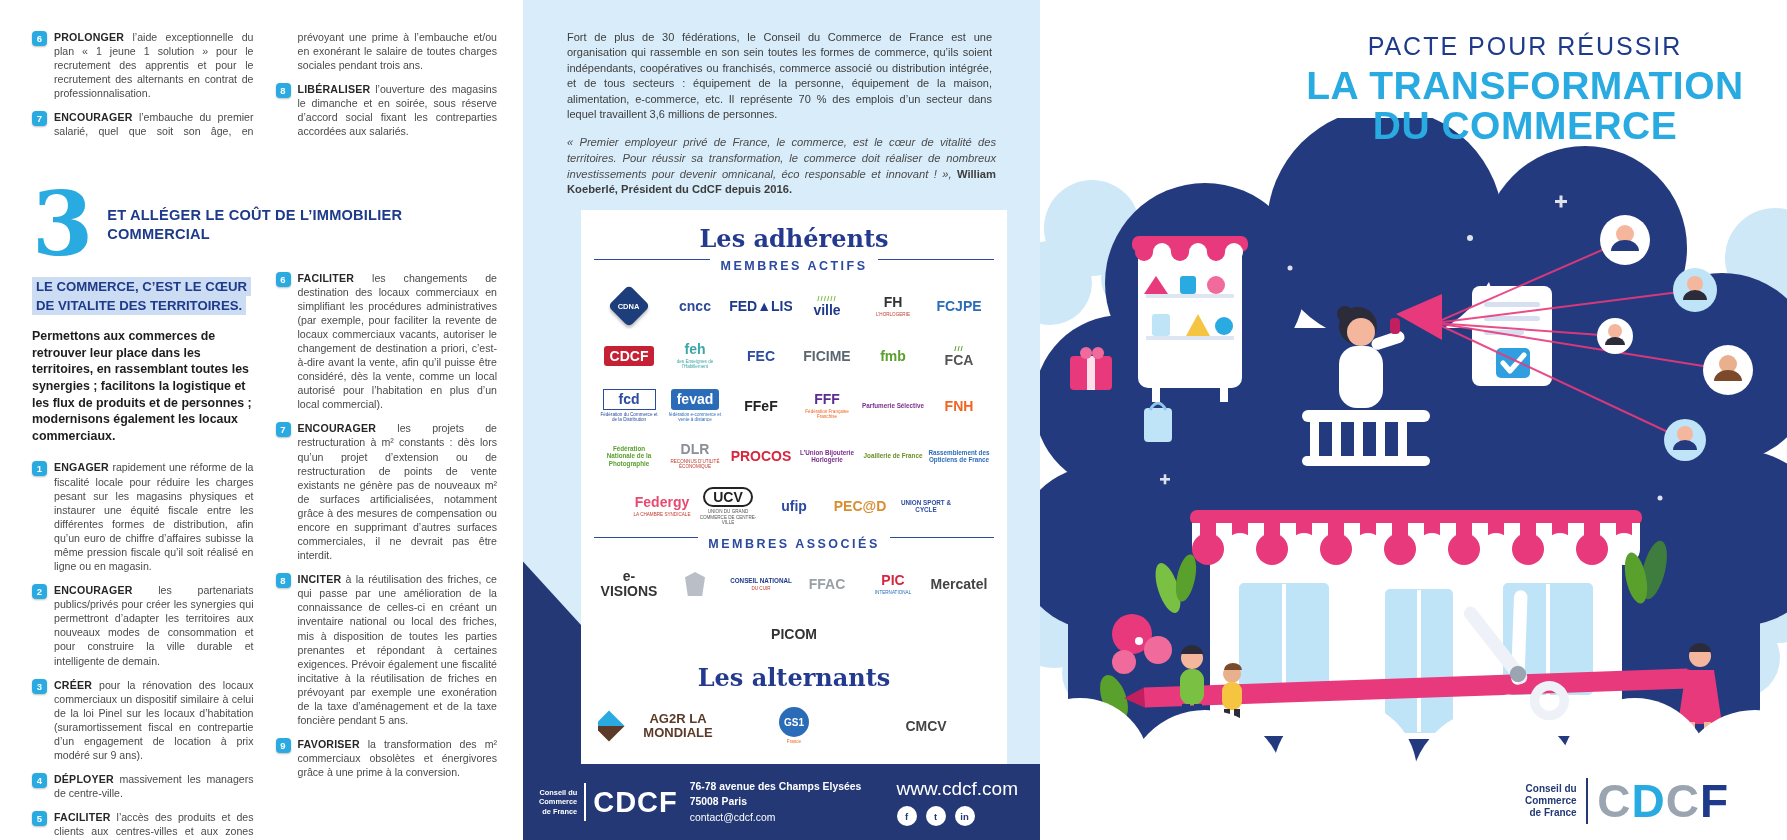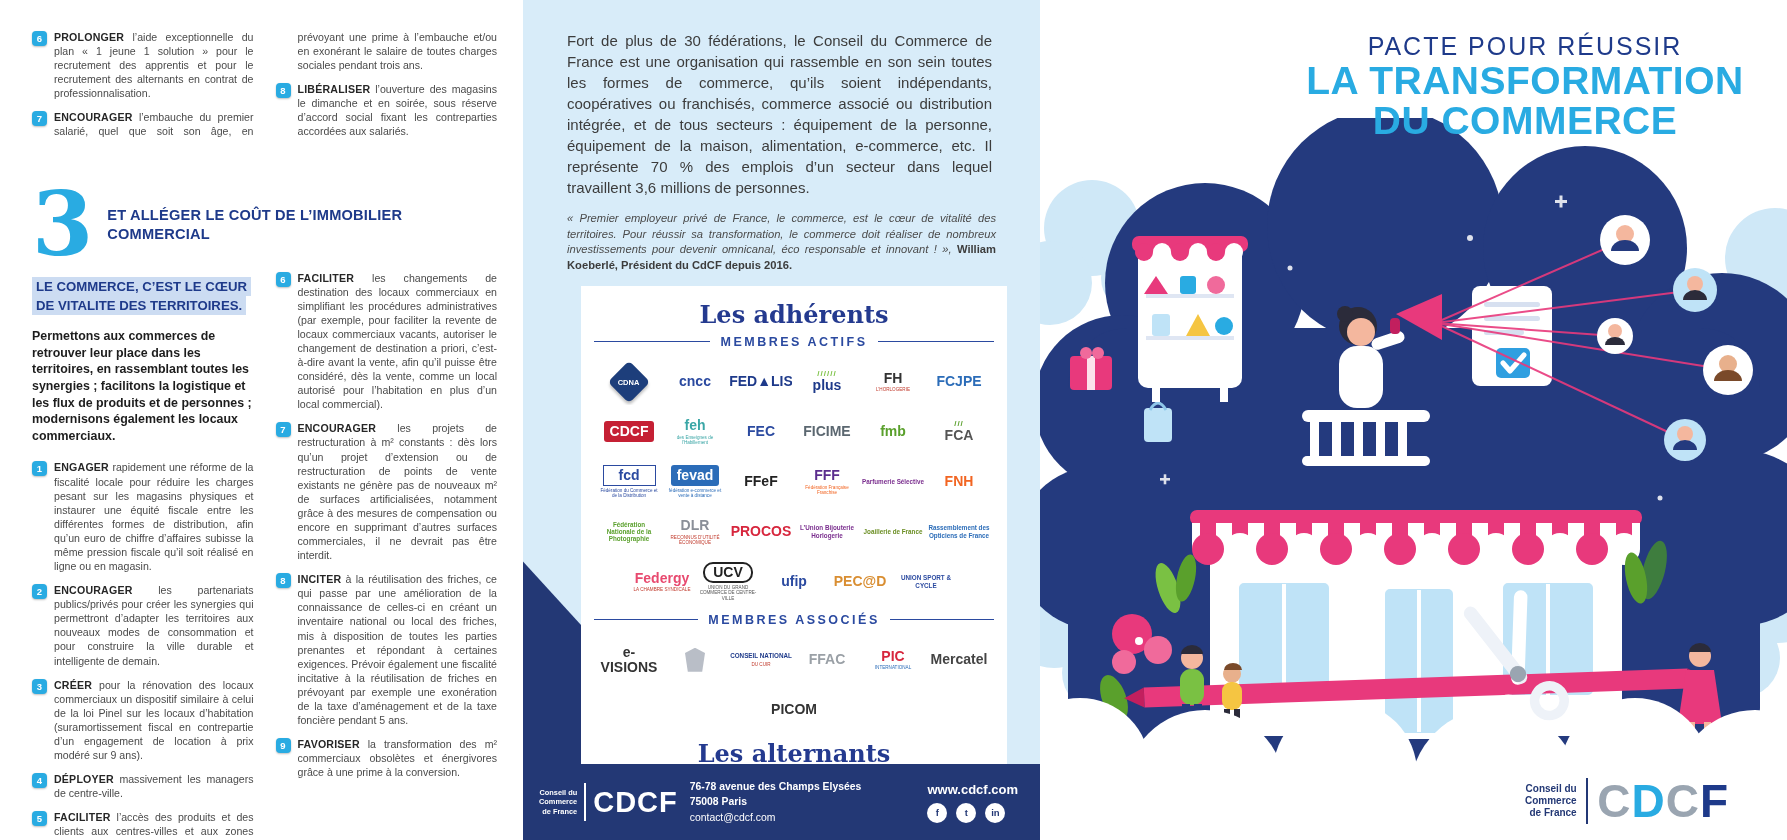--- a/index.html
+++ b/index.html
@@ -19,29 +19,29 @@
   .sec3-titles{color:#1e3a8a;font-weight:bold;font-size:14.6px;line-height:1.3;padding-top:20px;letter-spacing:.2px;}
   .cols{display:flex;gap:22px;font-size:10.6px;}
   .col{width:50%;min-width:0;}
   .hl-wrap{margin:6px 0 12px 0;line-height:1.5;}
   .highlight{background:#ccdcf2;color:#1e3a8a;font-weight:bold;font-size:13.2px;padding:2px 4px;
              -webkit-box-decoration-break:clone;box-decoration-break:clone;}
   .intro{font-weight:bold;color:#1d1d1d;font-size:12.4px;line-height:1.34;margin:0 0 16px 0;}
   
   .panel-mid{width:517px;flex:none;background:#d8ecf9;position:relative;box-sizing:border-box;padding-top:30px;overflow:hidden;}
   .mid-title{color:#29abe2;text-align:center;font-size:29px;font-weight:800;letter-spacing:1.2px;margin:6px 0 18px 0;}
-  .mid-p{margin:0 48px 13px 44px;font-size:15px;color:#3c3c3c;text-align:justify;line-height:1.4;}
+  .mid-p{margin:0 48px 13px 44px;font-size:11px;color:#3c3c3c;text-align:justify;line-height:1.4;}
   .mid-quote{margin:0 44px;font-size:11.2px;color:#3c3c3c;text-align:justify;line-height:1.4;}
   .mid-quote em{color:#4a4a4a;}
   .wedge{position:absolute;left:0;bottom:76px;width:185px;height:225px;background:#233875;
          clip-path:polygon(0 10%,100% 100%,0 100%);z-index:1;}
   .card{position:relative;z-index:2;margin:12px 0 0 58px;width:426px;box-sizing:border-box;background:#fff;
         padding:10px 13px 14px 13px;}
   .serif-title{font-family:"DejaVu Serif",serif;font-weight:bold;color:#243a8f;text-align:center;font-size:24px;margin:4px 0 6px 0;}
-  .divider{display:flex;align-items:center;color:#2b4aa0;font-size:12.5px;letter-spacing:2.5px;margin:6px 0 8px 0;font-weight:bold;}
+  .divider{display:flex;color:#2b4aa0;font-size:12.5px;letter-spacing:2.5px;margin:6px 0 8px 0;font-weight:bold;}
   .divider::before,.divider::after{content:"";flex:1;height:1.4px;background:#2b4aa0;}
   .divider span{margin:0 10px;}
   .logo-grid{display:flex;flex-wrap:wrap;justify-content:center;align-items:center;}
   .logo-tile{width:62px;height:46px;margin:2px;display:flex;flex-direction:column;align-items:center;
              justify-content:center;text-align:center;overflow:hidden;}
   .lg-label{font-weight:bold;font-size:14px;line-height:1.05;}
   .lg-label.small{font-size:6.3px;line-height:1.15;}
   .lg-top{font-size:8px;font-weight:bold;letter-spacing:1px;line-height:1;}
   .lg-sub{font-size:4.6px;margin-top:2px;line-height:1.15;}
   .dm{width:30px;height:30px;border-radius:5px;transform:rotate(45deg);display:flex;align-items:center;justify-content:center;
@@ -55,28 +55,28 @@
   .mid-footer{position:absolute;left:0;right:0;bottom:0;height:76px;background:#233875;z-index:3;
               display:flex;align-items:center;color:#fff;padding:0 16px;box-sizing:border-box;gap:12px;}
   .f-logo{display:flex;align-items:center;flex:none;}
   .f-small{font-size:7.4px;line-height:1.25;text-align:right;font-weight:bold;}
   .f-bar{width:2px;height:38px;background:#fff;margin:0 7px;}
   .f-big{font-size:29px;font-weight:bold;letter-spacing:1px;}
   .f-addr{font-size:10.4px;line-height:1.5;}
   .f-addr .b{font-weight:bold;}
   .f-addr a{color:#fff;text-decoration:none;}
   .f-right{margin-left:auto;padding-right:6px;}
-  .f-site{font-weight:700;font-size:13px;margin-bottom:6px;}
+  .f-site{font-weight:400;font-size:19px;margin-bottom:6px;}
   .socials{display:flex;gap:9px;}
   .soc{width:20px;height:20px;border-radius:50%;background:#fff;color:#233875;font-weight:bold;font-size:9.5px;
        display:flex;align-items:center;justify-content:center;cursor:pointer;}
   
   .panel-right{position:relative;flex:1;background:#fff;overflow:hidden;}
   .r-title{position:absolute;top:32px;right:42px;width:440px;text-align:center;z-index:2;}
-  .r-t1{color:#1e3a8a;font-size:25px;letter-spacing:2px;font-weight:500;}
+  .r-t1{color:#1e3a8a;font-size:25px;letter-spacing:2px;font-weight:500;margin-bottom:5px;}
   .r-t2,.r-t3{color:#29abe2;font-size:39px;font-weight:800;line-height:1.03;letter-spacing:.5px;}
   .illus{position:absolute;left:0;top:118px;z-index:1;}
   .r-logo{position:absolute;bottom:16px;right:58px;display:flex;align-items:center;z-index:3;}
   .r-small{font-size:10px;color:#233875;text-align:right;line-height:1.2;font-weight:bold;}
   .r-bar{width:2.5px;height:46px;background:#233875;margin:0 9px;}
   .r-big{font-size:46px;font-weight:bold;letter-spacing:1px;line-height:1;}
 </style>
 </head>
 <body>
 
@@ -167,21 +167,21 @@
             </span>
           </div>
           <div class="logo-tile">
             <span class="lg-label" style="color:#2b4aa0">cncc</span>
           </div>
           <div class="logo-tile">
             <span class="lg-label" style="color:#1e3a8a">FED▲LIS</span>
           </div>
           <div class="logo-tile">
             <span class="lg-top" style="color:#7ac143">//////</span>
-            <span class="lg-label" style="color:#1e3a8a">plus</span>
+            <span class="lg-label" style="color:#1e3a8a">ville</span>
           </div>
           <div class="logo-tile">
             <span class="lg-label" style="color:#333333">FH</span>
             <span class="lg-sub" style="color:#c0392b">L’HORLOGERIE</span>
           </div>
           <div class="logo-tile">
             <span class="lg-label" style="color:#2b6cb8">FCJPE</span>
           </div>
           <div class="logo-tile lg-box">
             <span class="lg-label" style="background:#c52034;color:#ffffff;padding:3px 6px;border-radius:3px">CDCF</span>

